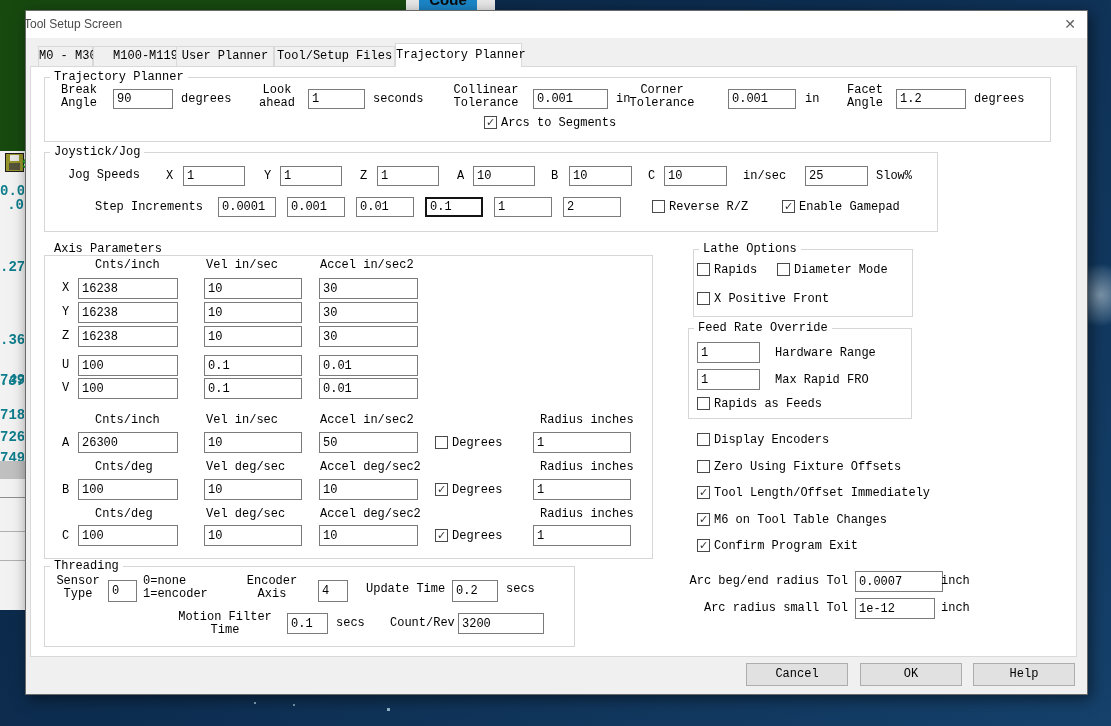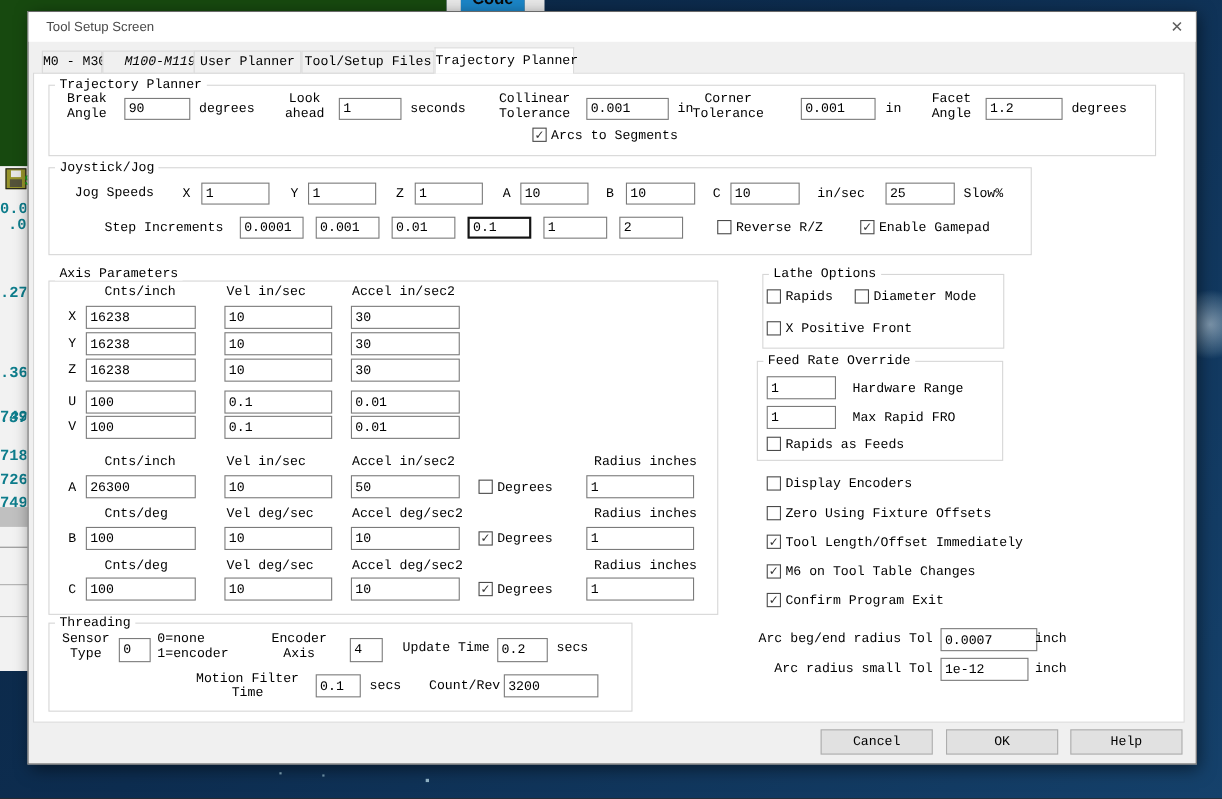--- a/index.html
+++ b/index.html
@@ -60,27 +60,27 @@
   <div class="dro" style="top:430px;">726</div>
   <div class="dro" style="top:451px;">749</div>
   <div class="a" style="left:0;top:461px;width:26px;height:18px;background:#c0c0c0;"></div>
   <div class="a" style="left:0;top:497px;width:26px;height:1px;background:#8f8f8f;"></div>
   <div class="a" style="left:0;top:531px;width:26px;height:1px;background:#b0b0b0;"></div>
   <div class="a" style="left:0;top:560px;width:26px;height:1px;background:#b0b0b0;"></div>
 
   <div class="a" style="left:25px;top:10px;width:1063px;height:685px;background:#f0f0f0;border:1px solid #6a6a6a;box-sizing:border-box;box-shadow:3px 4px 14px rgba(0,0,0,.5);"></div>
 
   <div class="a" style="left:26px;top:11px;width:1061px;height:27px;background:#ffffff;"></div>
-  <div class="a" style="left:42px;top:17px;font:12px 'Liberation Sans',sans-serif;color:#4a4a4a;text-align:right;">Tool Setup Screen</div>
+  <div class="a" style="left:24px;top:17px;font:12px 'Liberation Sans',sans-serif;color:#4a4a4a;text-align:right;">Tool Setup Screen</div>
   <div class="a" style="left:1058px;top:14px;width:24px;height:20px;text-align:center;font:14px 'Liberation Sans',sans-serif;color:#5f5f5f;line-height:20px;">✕</div>
 
   <div class="a" style="left:30px;top:66px;width:1047px;height:591px;background:#ffffff;border:1px solid #d9d9d9;box-sizing:border-box;"></div>
 
   <div class="tab" style="left:38px;width:55px;">M0 - M30</div>
-  <div class="tab" style="left:93px;width:105px;font-style:italic;">M100-M119</div>
+  <div class="tab" style="left:93px;width:105px;">M100-M119</div>
   <div class="tab" style="left:176px;width:98px;">User Planner</div>
   <div class="tab" style="left:274px;width:121px;">Tool/Setup Files</div>
   <div class="tab active" style="left:395px;width:127px;">Trajectory Planner</div>
 
   <div class="grp" style="left:44px;top:77px;width:1005px;height:63px;"></div>
   <div class="leg" style="left:50px;top:71px;">Trajectory Planner</div>
   <div class="lbl ctr" style="left:56px;top:84px;width:46px;">Break
 Angle</div>
   <input class="in" style="left: 113px; top: 89px; width: 60px;" value="90">
   <div class="lbl" style="left:181px;top:93px;">degrees</div>

